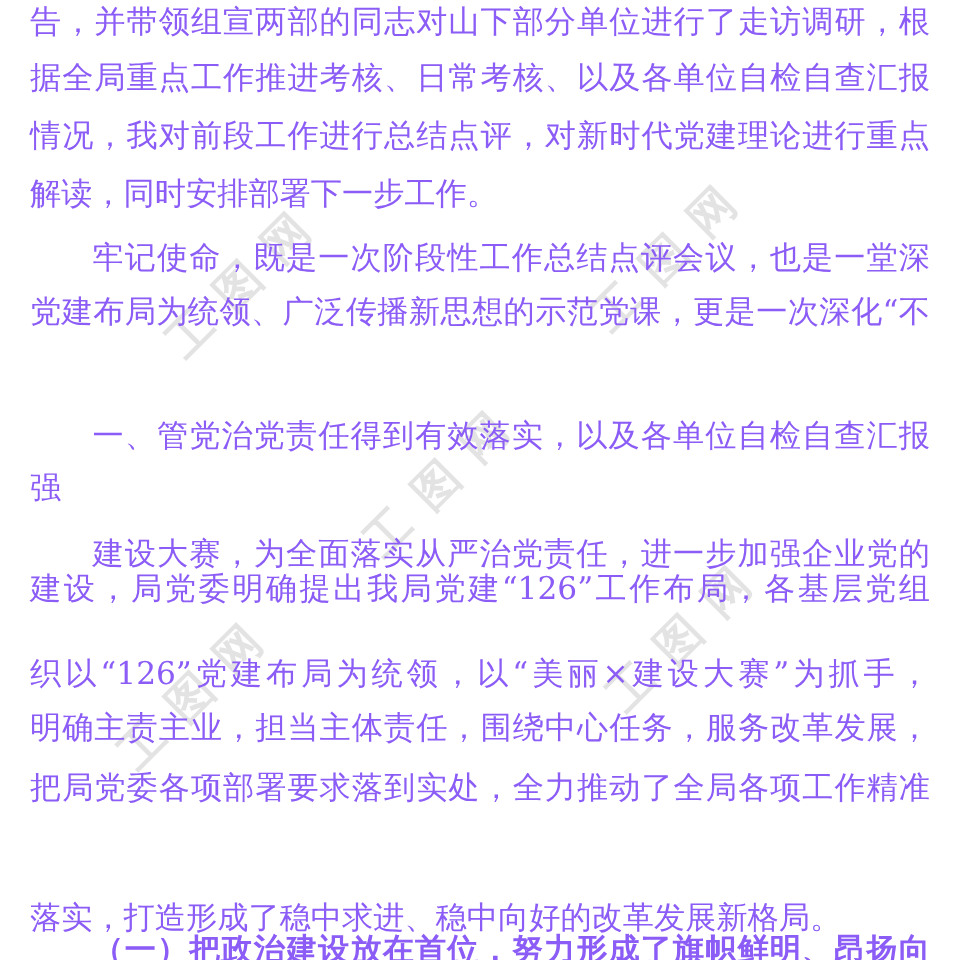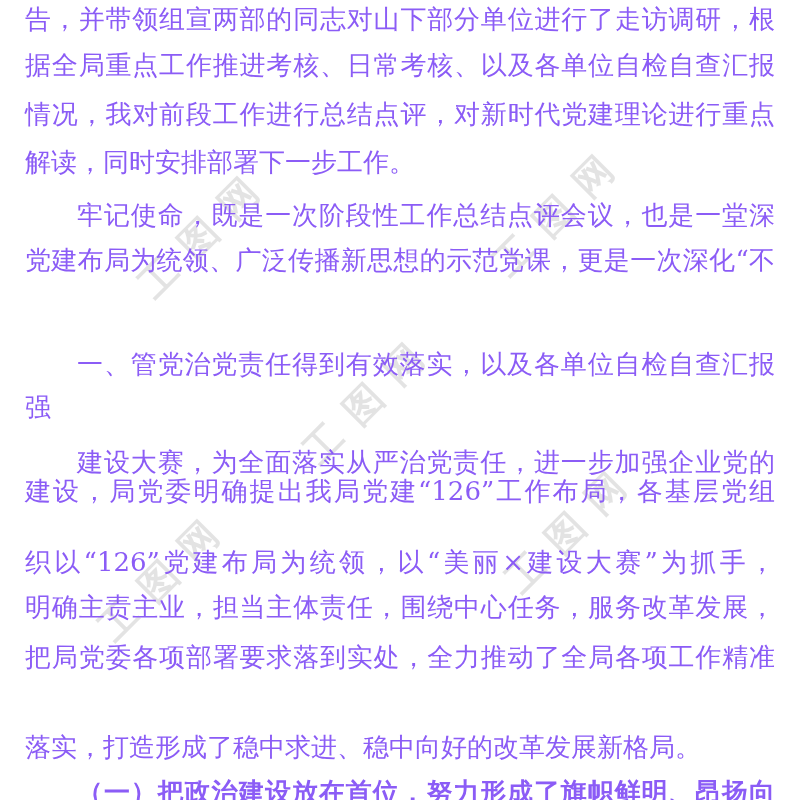--- a/index.html
+++ b/index.html
@@ -74,21 +74,21 @@
   .l4  { top: 198px; }
   .l5  { top: 243px; }
   .l6  { top: 290px; }
   .l7  { top: 347px; }
   .l8  { top: 390px; }
   .l9  { top: 445px; }
   .l10 { top: 474px; }
   .l11 { top: 545px; }
   .l12 { top: 590px; }
   .l13 { top: 640px; }
-  .l14 { top: 730px; }
+  .l14 { top: 748px; }
   .l15 { top: 775px; }
 </style>
 </head>
 <body>
 
 <div class="page">
 
   <div class="watermark-layer">
     <span class="wm w1">工图网</span>
     <span class="wm w2">工图网</span>

